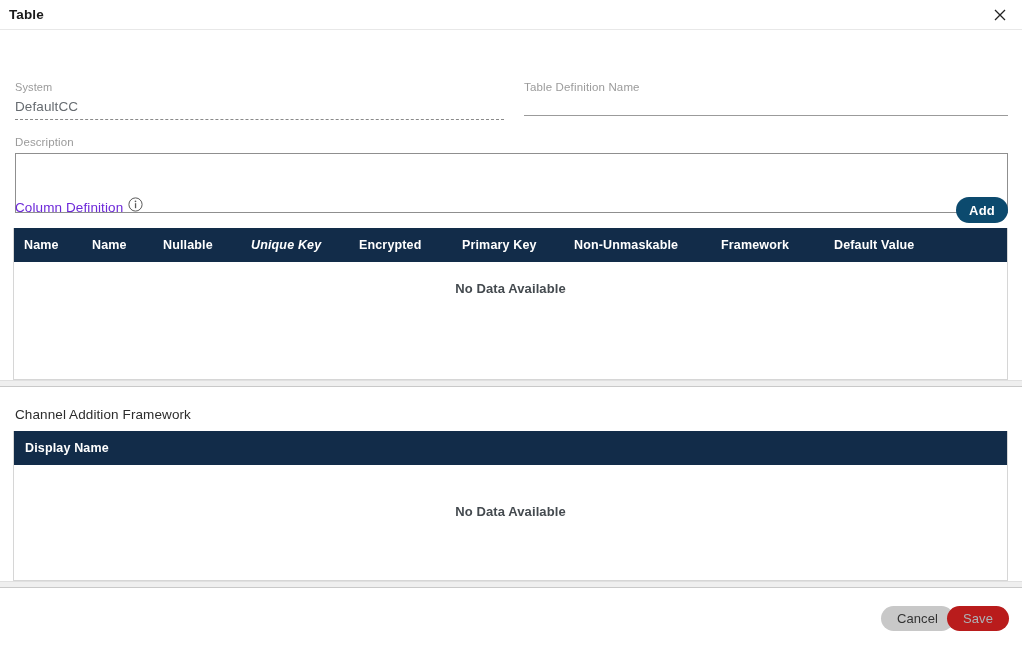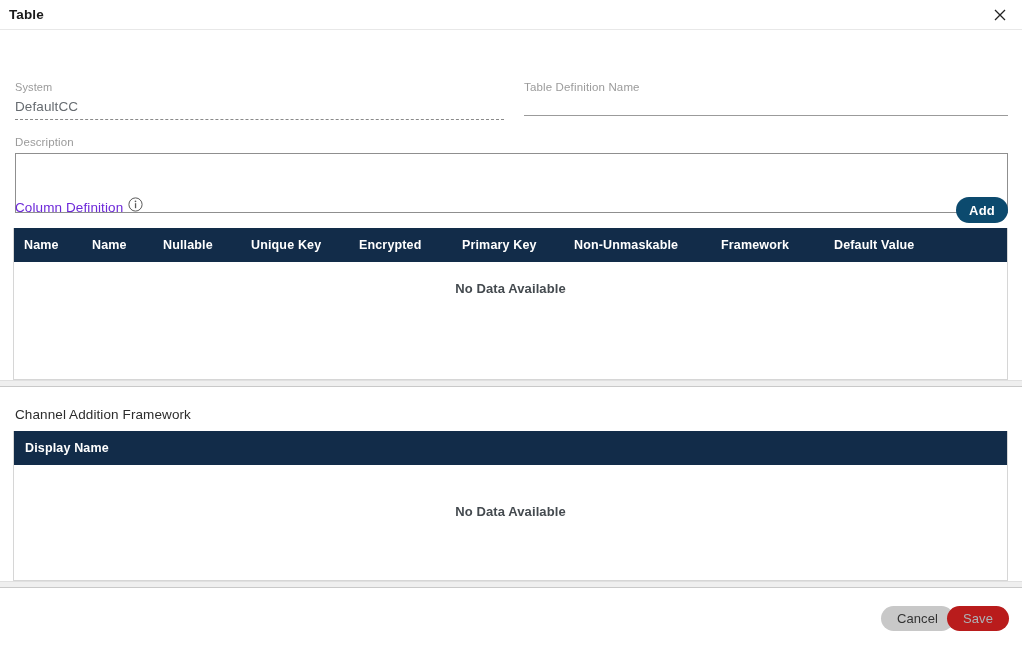--- a/index.html
+++ b/index.html
@@ -186,21 +186,21 @@
     border-top: 1px solid #e0e0e0;
     border-bottom: 1px solid #c9c9c9;
   }
 
   
   #columns-table .tbl-body { height: 117px; }
   #columns-table .empty-msg { padding-top: 19px; }
   #columns-table .th:nth-child(1) { width: 68px; }
   #columns-table .th:nth-child(2) { width: 71px; }
   #columns-table .th:nth-child(3) { width: 88px; }
-  #columns-table .th:nth-child(4) { width: 108px; }
+  #columns-table .th:nth-child(4) { width: 108px; font-style: italic; }
   #columns-table .th:nth-child(5) { width: 103px; }
   #columns-table .th:nth-child(6) { width: 112px; }
   #columns-table .th:nth-child(7) { width: 147px; }
   #columns-table .th:nth-child(8) { width: 113px; }
   #columns-table .th:nth-child(9) { width: 110px; }
 
   
   .section-head2 {
     position: relative;
     height: 31px;

